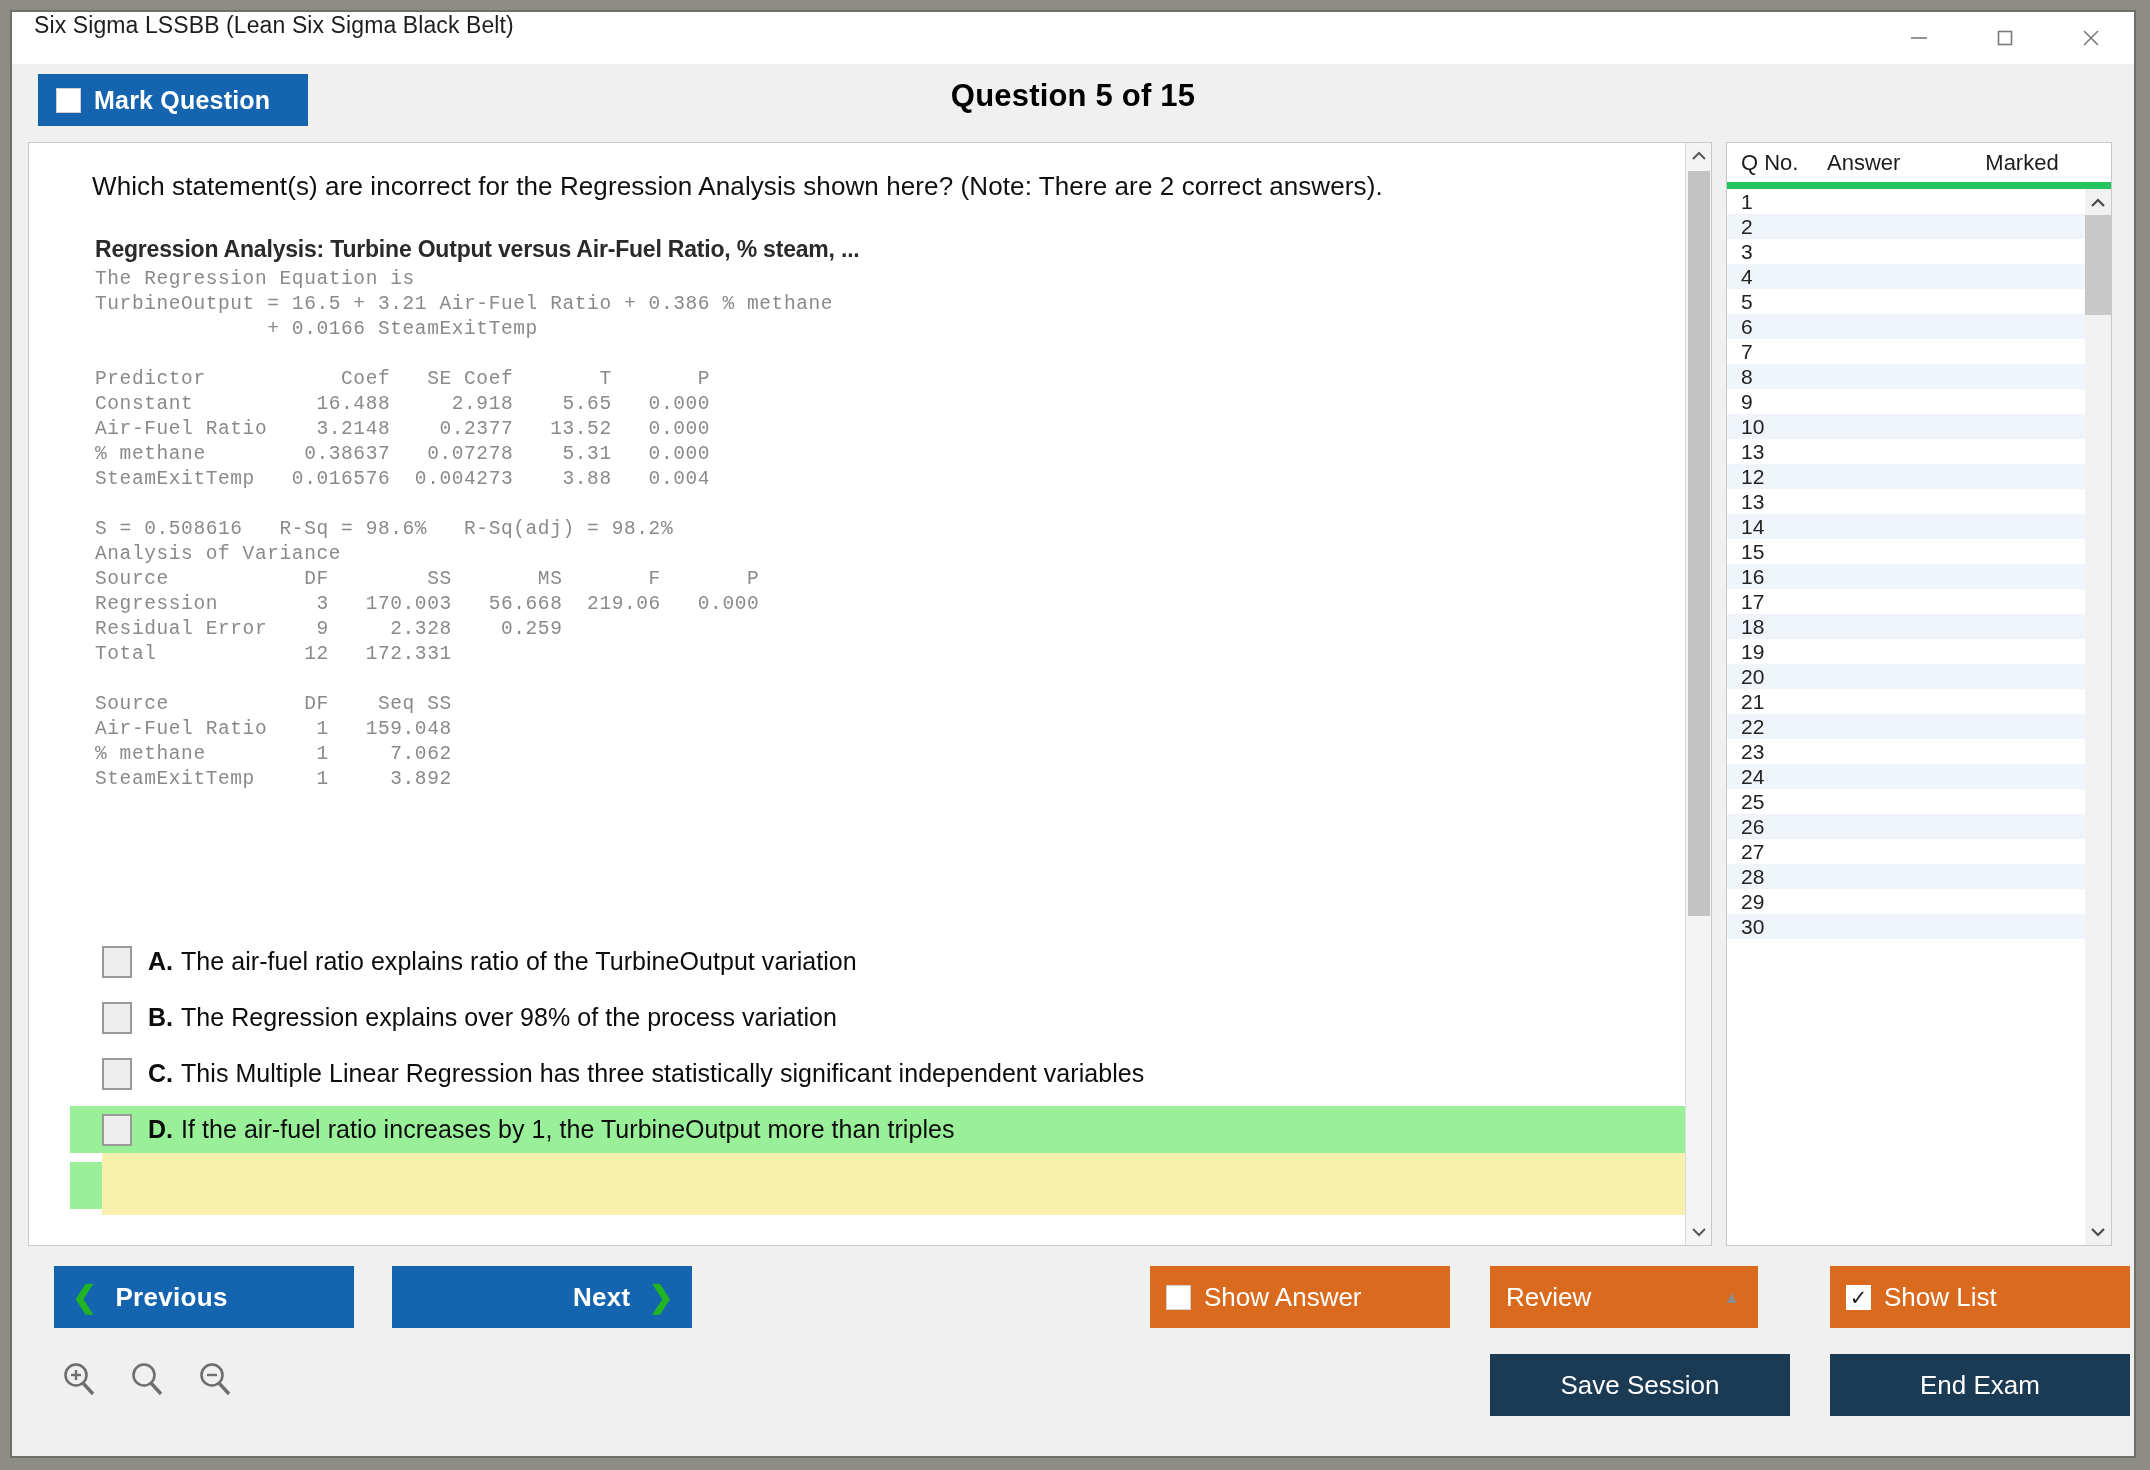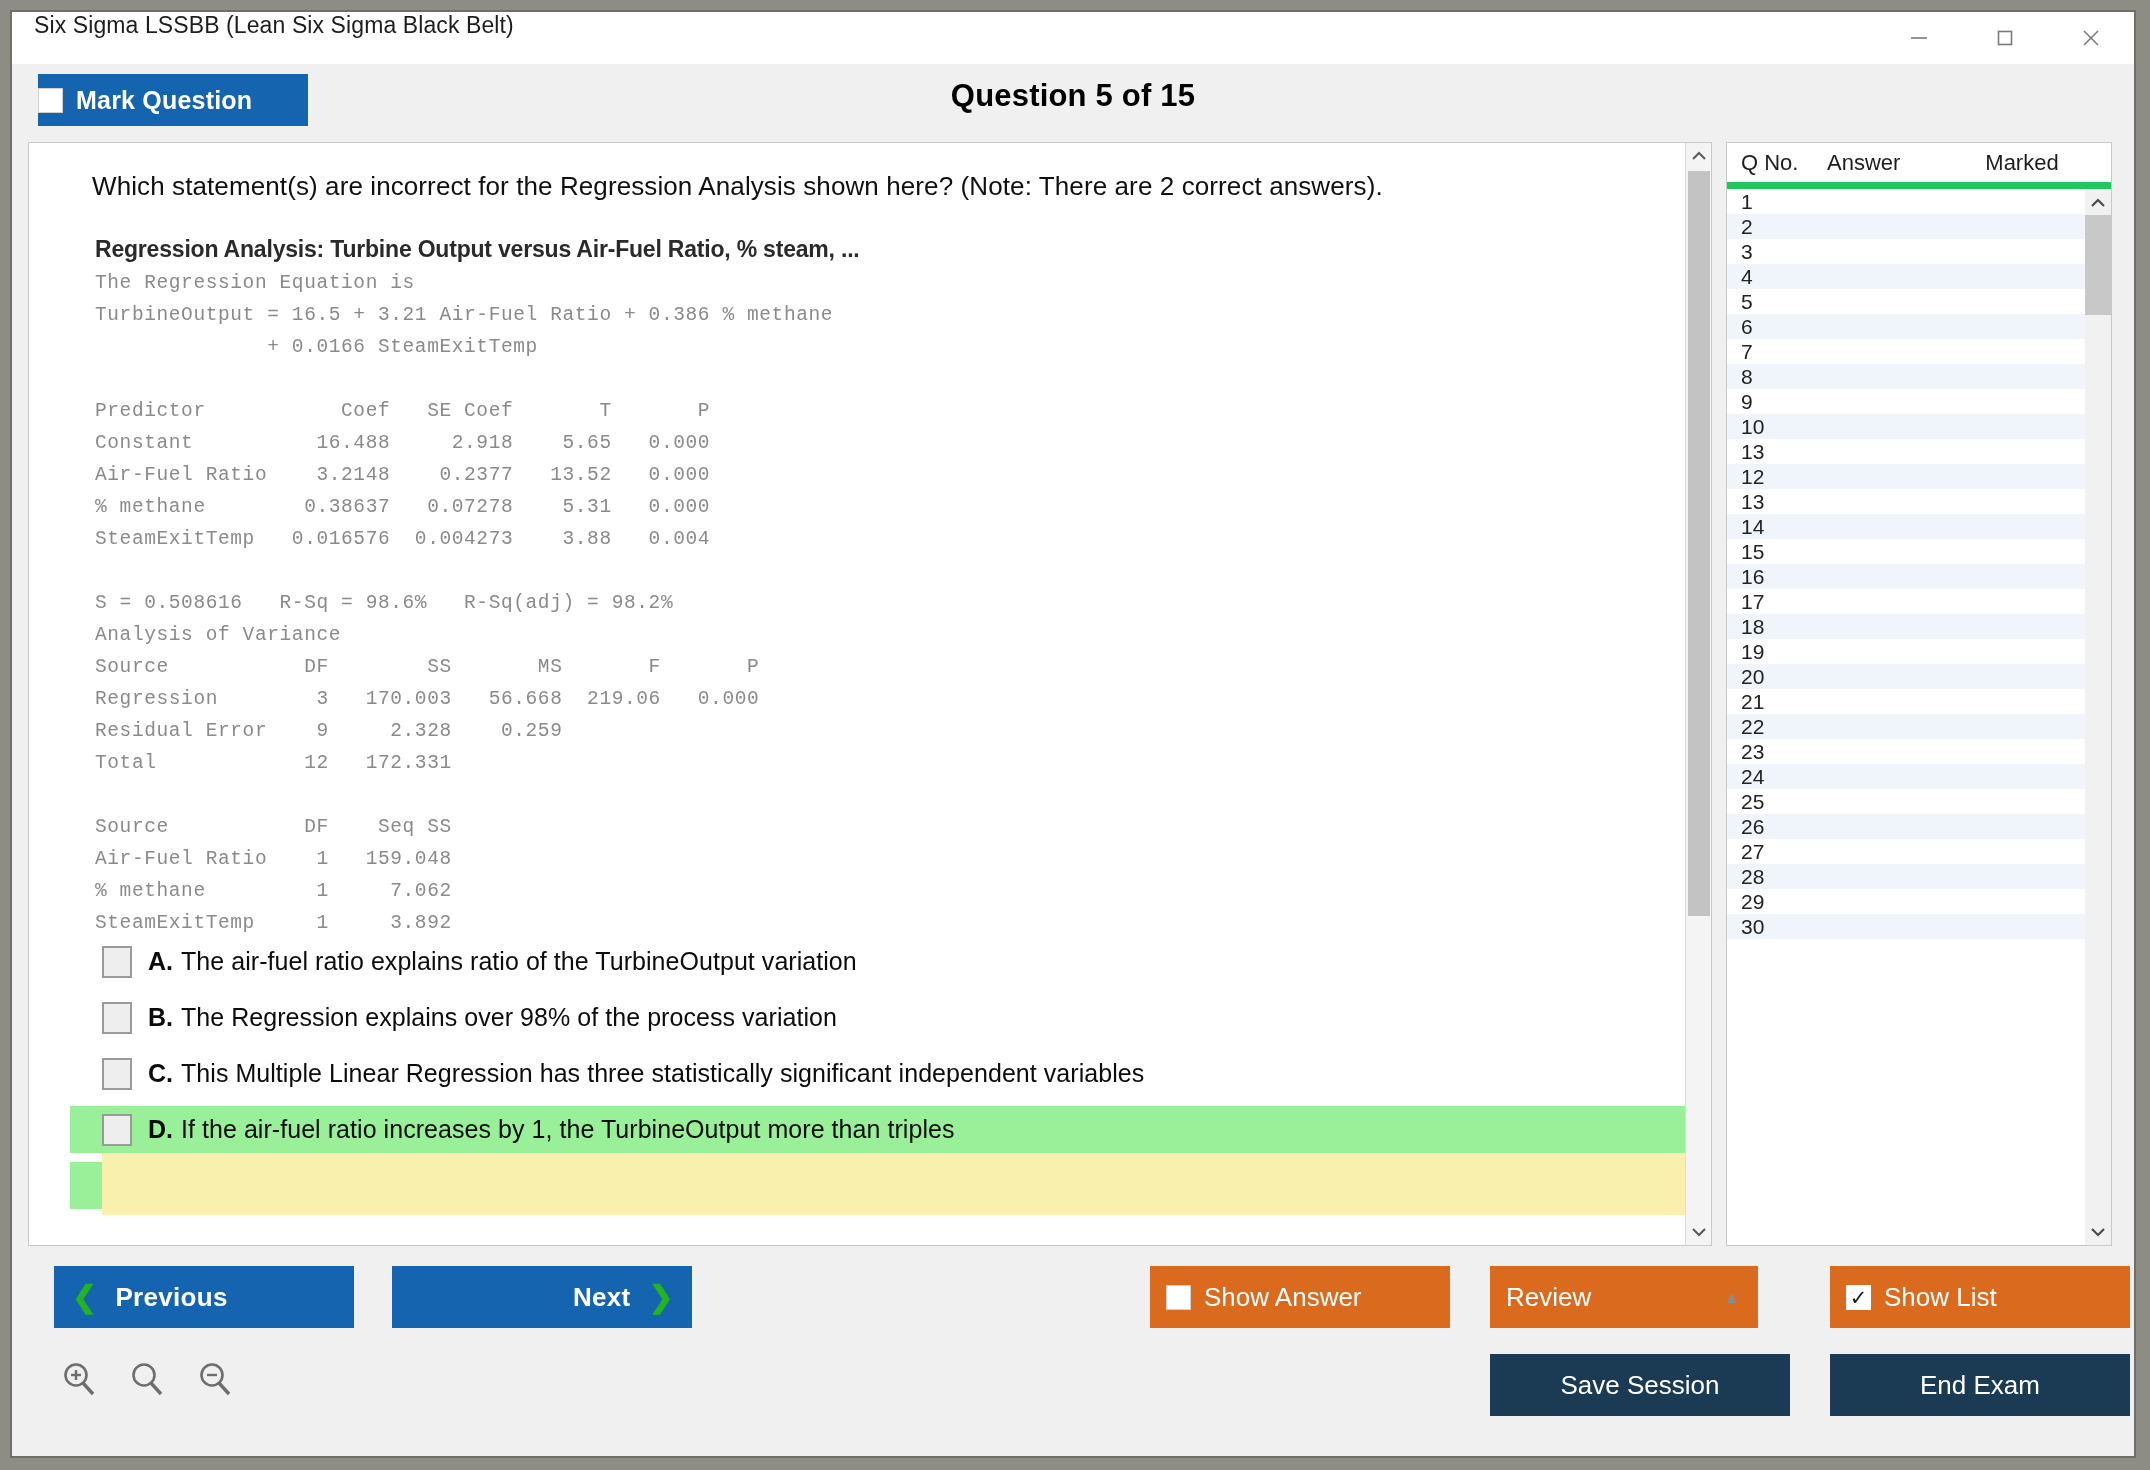--- a/index.html
+++ b/index.html
@@ -45,20 +45,21 @@
     height: 78px; flex: none;
     background: #f0f0f0;
     position: relative;
     display: flex; align-items: center;
   }
   #mark-question-button {
     position: absolute; left: 26px; top: 10px;
     height: 52px; width: 270px;
     background: #1464af;
     display: flex; align-items: center;
+    padding-left: 18px;
     color: #ffffff;
     font-size: 25px; font-weight: bold;
     letter-spacing: .2px;
   }
   .cb-white {
     width: 25px; height: 25px;
     background: #ffffff;
     border: 1px solid #d0d0d0;
     margin-right: 13px;
     flex: none;
@@ -113,21 +114,21 @@
     font-family: "Liberation Sans", sans-serif;
     font-weight: bold;
     font-size: 23px;
     color: #2a2a2a;
     letter-spacing: -.2px;
     margin-bottom: 4px;
   }
   #minitab-pre {
     font-family: "Liberation Mono", monospace;
     font-size: 19.5px;
-    line-height: 32px;
+    line-height: 25px;
     color: #8a8a8a;
     white-space: pre;
     letter-spacing: .6px;
   }
 
   
   #options-list {
     position: absolute;
     left: 0; right: 0; top: 795px;
   }

